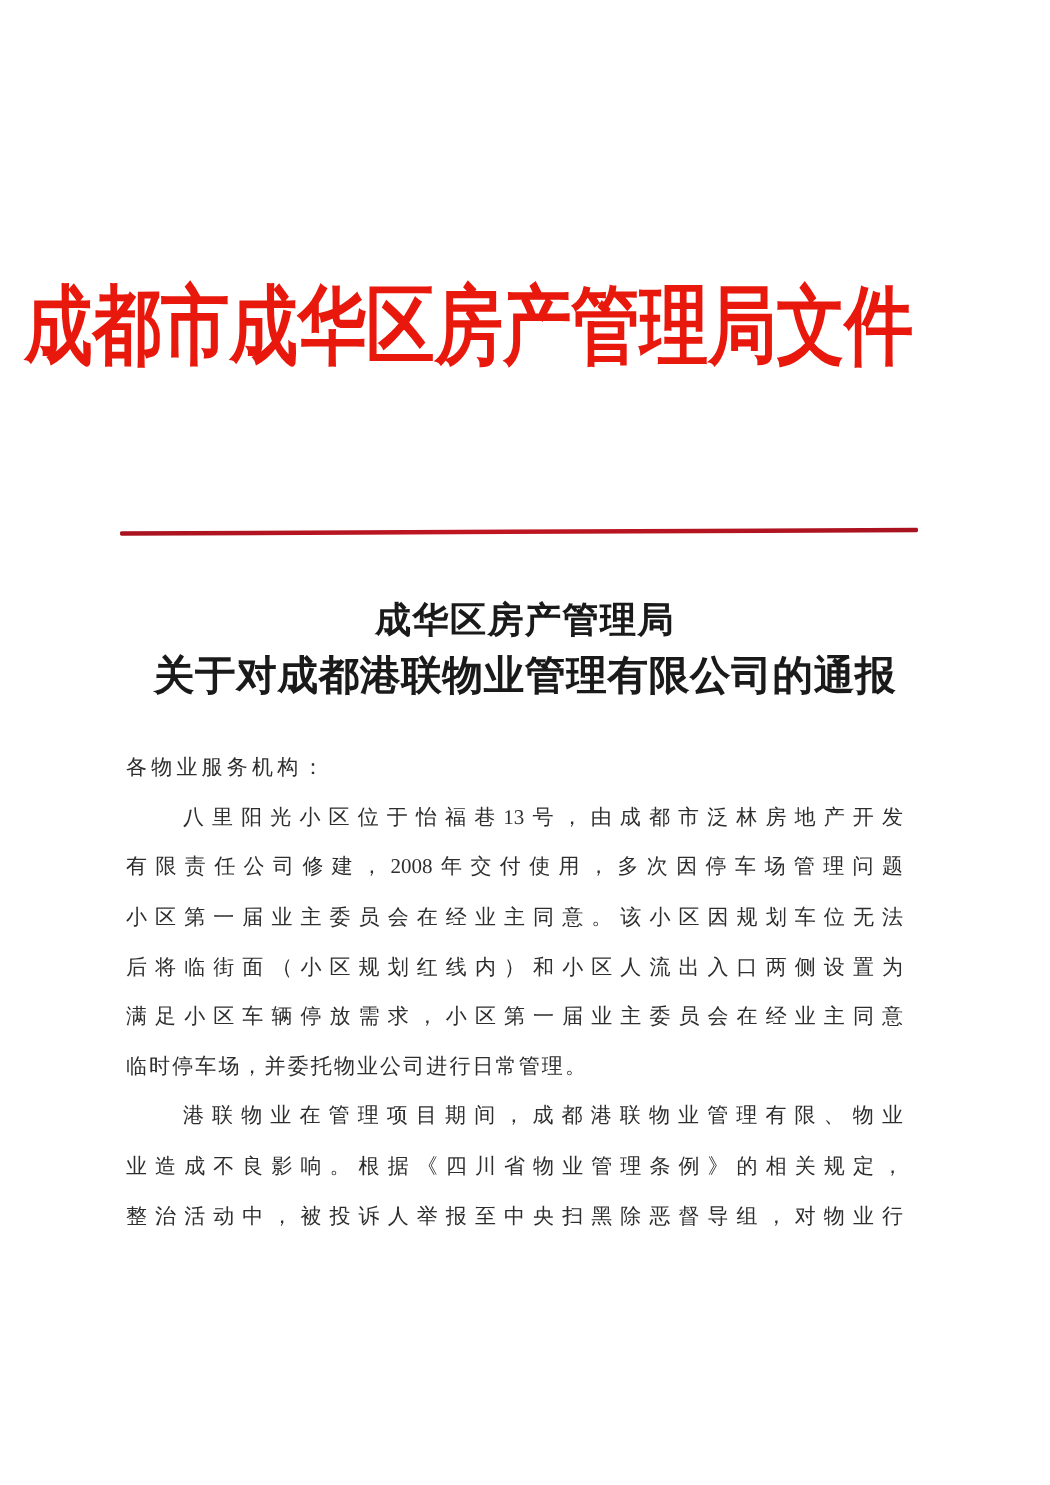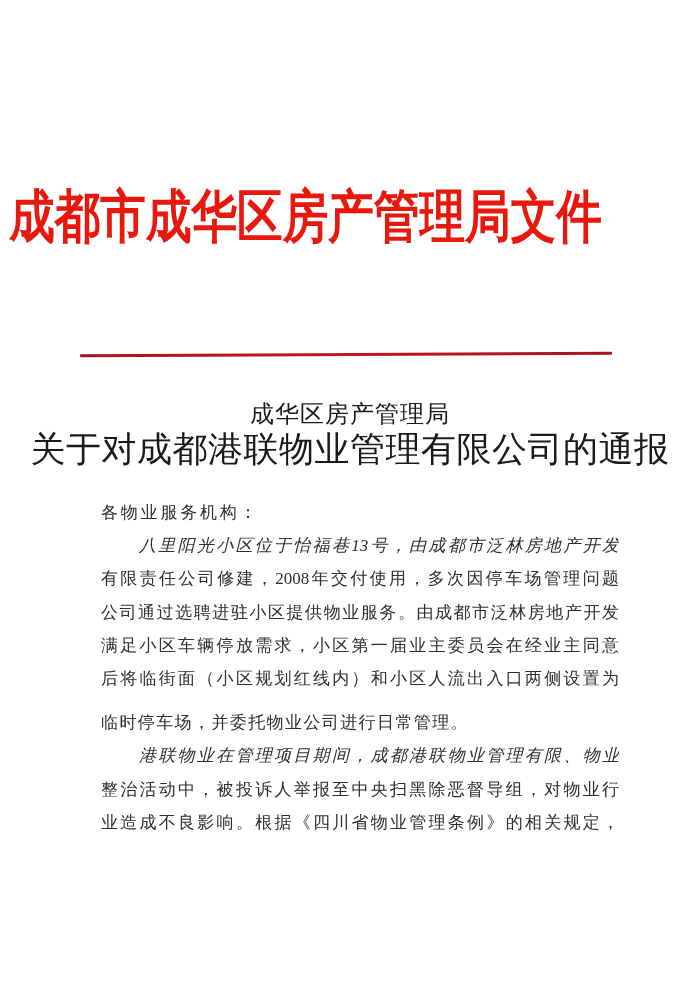--- a/index.html
+++ b/index.html
@@ -14,21 +14,21 @@
     overflow: hidden;
     font-family: "Liberation Serif", "DejaVu Serif", serif;
   }
 
   
   .banner {
     position: absolute;
     top: 186px;
     left: 0;
     width: 624px;
-    text-align: left;
+    text-align: center;
   }
   .banner .banner-text {
     display: inline-block;
     font-size: 47px;
     font-weight: bold;
     color: var(--banner-red, #e8180d);
     letter-spacing: 0px;
     transform: scale(0.97, 1.22);
     transform-origin: center center;
     white-space: nowrap;
@@ -50,64 +50,62 @@
   }
 
   
   .doc-title {
     position: absolute;
     top: 398px;
     left: 0;
     width: 700px;
     text-align: center;
     color: var(--title-black, #1a1a1a);
-    font-weight: normal;
+    font-weight: bold;
   }
   .doc-title .t1 {
     font-size: 24px;
     line-height: 33px;
     letter-spacing: 1px;
   }
   .doc-title .t2 {
-    font-size: 35px;
+    font-size: 27px;
     line-height: 38px;
     letter-spacing: 0.5px;
   }
 
   
   .body-col {
     position: absolute;
     top: 496px;
-    left: 101px;
+    left: 84px;
     width: 518px;
     color: var(--text, #2e2e2e);
-    font-size: 17px;
+    font-size: 14px;
   }
   .body-col .line {
     height: 33.2px;
     line-height: 33.2px;
     overflow: hidden;
     white-space: nowrap;
   }
   .body-col .line.justify {
     white-space: normal;
     text-align: justify;
     text-align-last: justify;
     text-justify: inter-character;
   }
   .body-col .line.indent {
     padding-left: 38px;
-    font-style: italic;
   }
   .body-col .line.salutation {
     letter-spacing: 2.8px;
   }
   .body-col .line.para-end {
     letter-spacing: 1.4px;
-    margin-top: 11px;
   }
 </style>
 </head>
 <body>
 
 <div class="banner">
   <span class="banner-text">成都市成华区房产管理局文件</span>
 </div>
 
 <div class="divider"></div>
@@ -115,21 +113,21 @@
 <div class="doc-title">
   <div class="t1">成华区房产管理局</div>
   <div class="t2">关于对成都港联物业管理有限公司的通报</div>
 </div>
 
 <div class="body-col">
   <div class="line salutation">各物业服务机构：</div>
   <div>
       <div class="line justify indent">八里阳光小区位于怡福巷13号，由成都市泛林房地产开发</div>
       <div class="line justify">有限责任公司修建，2008年交付使用，多次因停车场管理问题</div>
-      <div class="line justify">公司通过选聘进驻小区提供物业服务。由成都市泛林房地产开发</div>
+      <div class="line justify">小区第一届业主委员会在经业主同意。该小区因规划车位无法</div>
+      <div class="line justify">后将临街面（小区规划红线内）和小区人流出入口两侧设置为</div>
       <div class="line justify">满足小区车辆停放需求，小区第一届业主委员会在经业主同意</div>
-      <div class="line justify">后将临街面（小区规划红线内）和小区人流出入口两侧设置为</div>
       <div class="line para-end">临时停车场，并委托物业公司进行日常管理。</div>
       <div class="line justify indent">港联物业在管理项目期间，成都港联物业管理有限、物业</div>
+      <div class="line justify">业造成不良影响。根据《四川省物业管理条例》的相关规定，</div>
       <div class="line justify">整治活动中，被投诉人举报至中央扫黑除恶督导组，对物业行</div>
-      <div class="line justify">业造成不良影响。根据《四川省物业管理条例》的相关规定，</div>
     </div>
 </div>
 
 </body></html>

